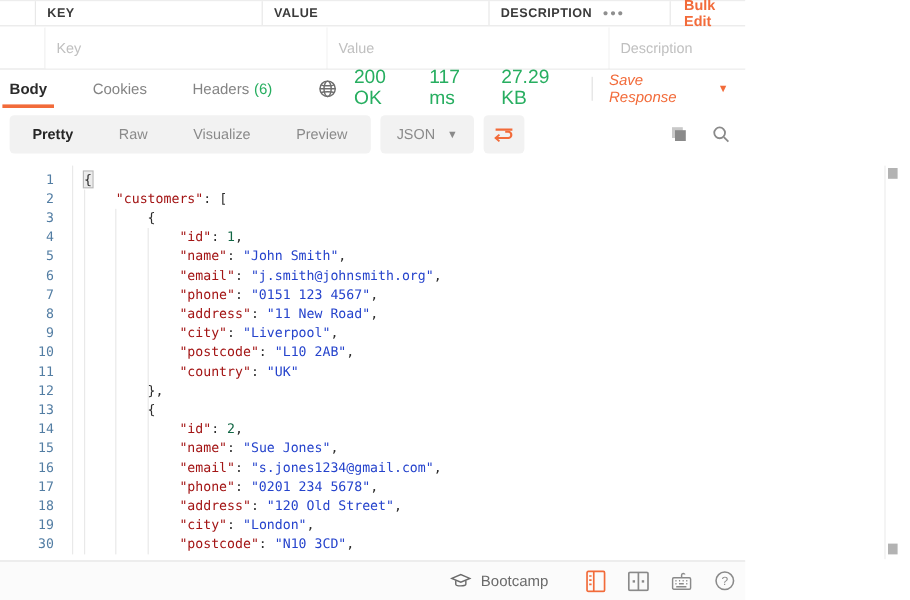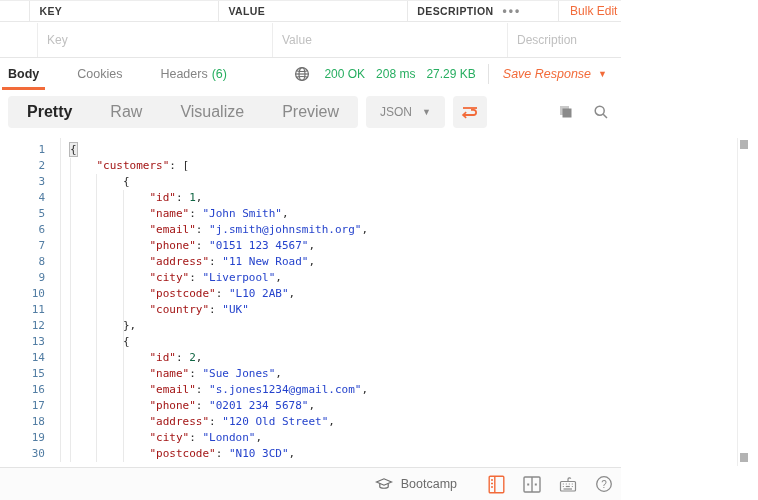--- a/index.html
+++ b/index.html
@@ -14,21 +14,21 @@
     letter-spacing:.4px; color:#3a3a3a; }
   .ph-blank { width:38px; height:100%; border-right:1px solid #e8e8e8; }
   .ph-cell { height:100%; display:flex; align-items:center; padding-left:9px; }
   .ph-key { width:235px; border-right:1px solid #e8e8e8; }
   .ph-value { width:235px; border-right:1px solid #e8e8e8; }
   .ph-desc { flex:1; }
   .ph-more { width:46px; height:100%; display:flex; align-items:center; justify-content:center;
     color:#8f8f8f; font-size:12px; letter-spacing:2px; font-weight:bold; cursor:pointer; }
   .ph-bulk { width:76px; height:100%; display:flex; align-items:center;
     border-left:1px solid #e8e8e8; padding-left:11px; color:#f26b3a;
-    font-size:12px; font-weight:normal; letter-spacing:0; cursor:pointer;margin-left:28px; }
+    font-size:12px; font-weight:bold; letter-spacing:0; cursor:pointer;margin-left:28px; }
 
   .param-input-row { position:absolute; top:23px; left:0; right:0; height:35px;
     border-bottom:1px solid #e6e6e6; display:flex; }
   .pi-blank { width:38px; height:100%; border-right:1px solid #ededed; }
   .pi-cell { height:100%; display:flex; align-items:center; }
   .pi-key { width:235px; border-right:1px solid #ededed; }
   .pi-value { width:235px; border-right:1px solid #ededed; }
   .pi-desc { flex:1; }
   .param-input-row input { border:none; outline:none; width:100%; height:100%;
     padding-left:9px; font-size:12px; font-family:"Liberation Sans",sans-serif; color:#444; }
@@ -39,33 +39,33 @@
     display:flex; align-items:center; }
   .tabs { display:flex; align-items:center; height:100%; }
   .tab { position:relative; height:100%; display:flex; align-items:center;
     font-size:12.5px; color:#848484; cursor:pointer; margin-right:38px; }
   .tab:first-child { margin-left:8px; }
   .tab.active { color:#2b2b2b; font-weight:bold;text-align:right; }
   .tab.active::after { content:""; position:absolute; left:-6px; right:-6px; bottom:0;
     height:3px; background:#f26b3a; }
   .tab .count { color:#27ae60; margin-left:4px; }
   .resp-meta { margin-left:auto; display:flex; align-items:center; height:100%; }
-  .meta-item { font-size:12px; color:#27ae60; margin-right:11px; cursor:default; }
+  .meta-item { font-size:16px; color:#27ae60; margin-right:11px; cursor:default; }
   .meta-sep { width:1px; height:20px; background:#e2e2e2; margin:0 2px 0 1px; }
   .save-response { display:flex; align-items:center; color:#f26b3a; font-size:12.5px;
     margin:0 14px 0 12px; cursor:pointer;font-style:italic; }
   .save-response .caret { font-size:9px; margin-left:7px; }
   .globe-wrap { margin-right:14px; display:flex; align-items:center; cursor:pointer; }
 
   
   .toolbar { position:absolute; top:96px; left:8px; right:8px; height:32px;
     display:flex; align-items:center; }
   .seg { display:flex; align-items:center; height:32px; background:#f2f2f2;
     border-radius:4px; }
-  .seg-item { padding:0 19px; font-size:16px; color:#8a8a8a; height:100%;
+  .seg-item { padding:0 19px; font-size:12px; color:#8a8a8a; height:100%;
     display:flex; align-items:center; cursor:pointer; }
   .seg-item.active { color:#262626; font-weight:bold; }
   .lang-btn { margin-left:8px; height:32px; background:#f2f2f2; border-radius:4px;
     display:flex; align-items:center; padding:0 14px; font-size:12px; color:#8a8a8a;
     cursor:pointer; }
   .lang-btn .caret { font-size:9px; margin-left:10px; color:#8a8a8a; }
   .fmt-btn { margin-left:8px; width:34px; height:32px; background:#f2f2f2;
     border-radius:4px; display:flex; align-items:center; justify-content:center; cursor:pointer; }
   .tool-right { margin-left:auto; display:flex; align-items:center; }
   .icon-btn { width:24px; height:24px; display:flex; align-items:center;
@@ -146,21 +146,21 @@
     <div class="resp-meta">
       <span class="globe-wrap">
         <svg width="16" height="16" viewBox="0 0 16 16" fill="none" stroke="#6e6e6e" stroke-width="1.2">
           <circle cx="8" cy="8" r="6.4"></circle>
             <ellipse cx="8" cy="8" rx="3" ry="6.4"></ellipse>
           <line x1="1.6" y1="8" x2="14.4" y2="8"></line>
             <path d="M2.5 4.6 C4 5.8 12 5.8 13.5 4.6 M2.5 11.4 C4 10.2 12 10.2 13.5 11.4"></path>
         </svg>
       </span>
       <span class="meta-item">200 OK</span>
-      <span class="meta-item">208 ms</span>
+      <span class="meta-item">117 ms</span>
       <span class="meta-item">27.29 KB</span>
       <span class="meta-sep"></span>
       <span class="save-response">
         <span>Save Response</span>
         <span class="caret">▼</span>
       </span>
     </div>
   </div>
 
   <div class="toolbar">

